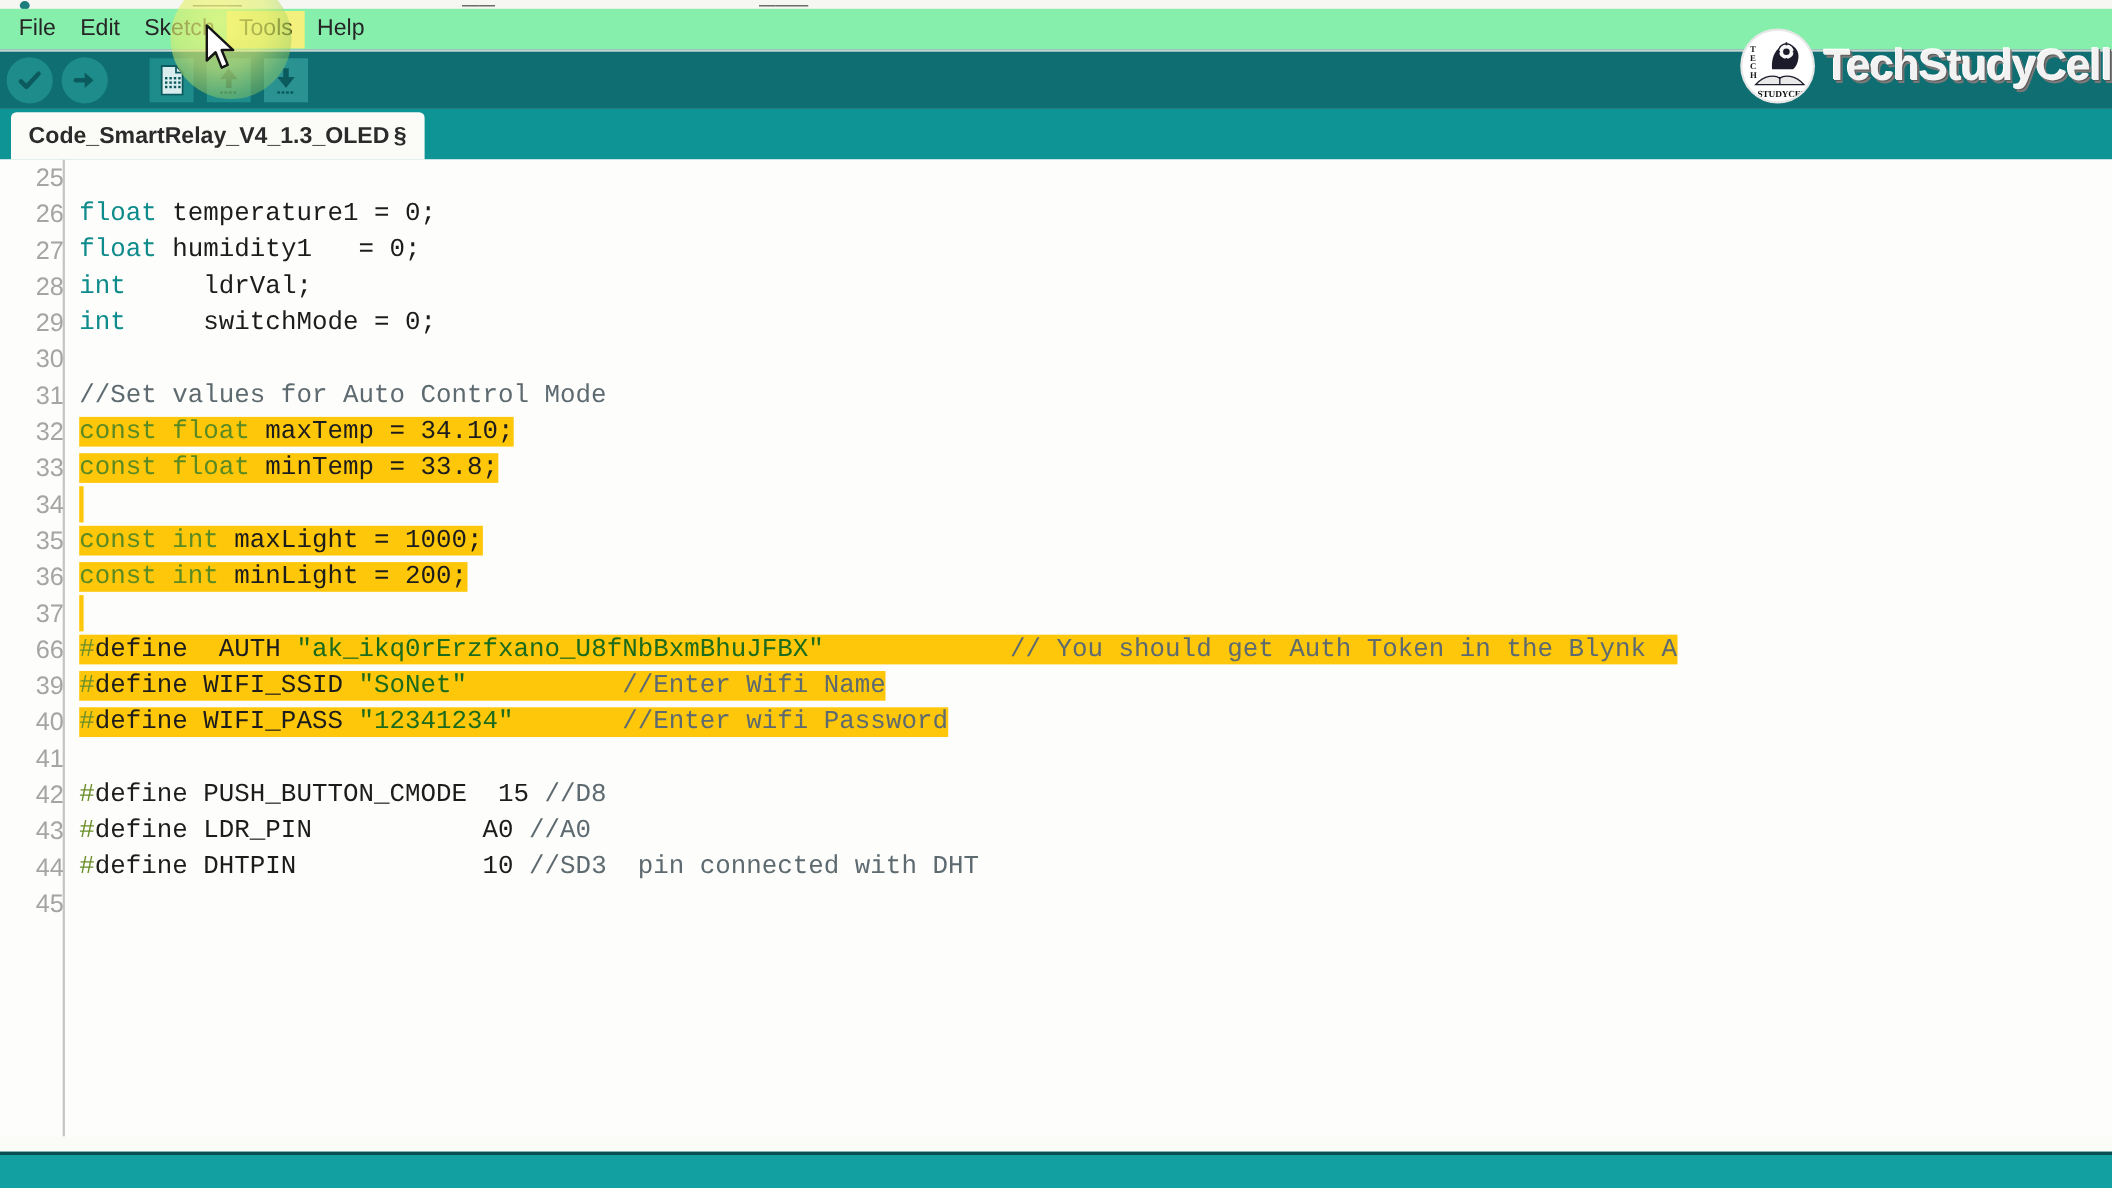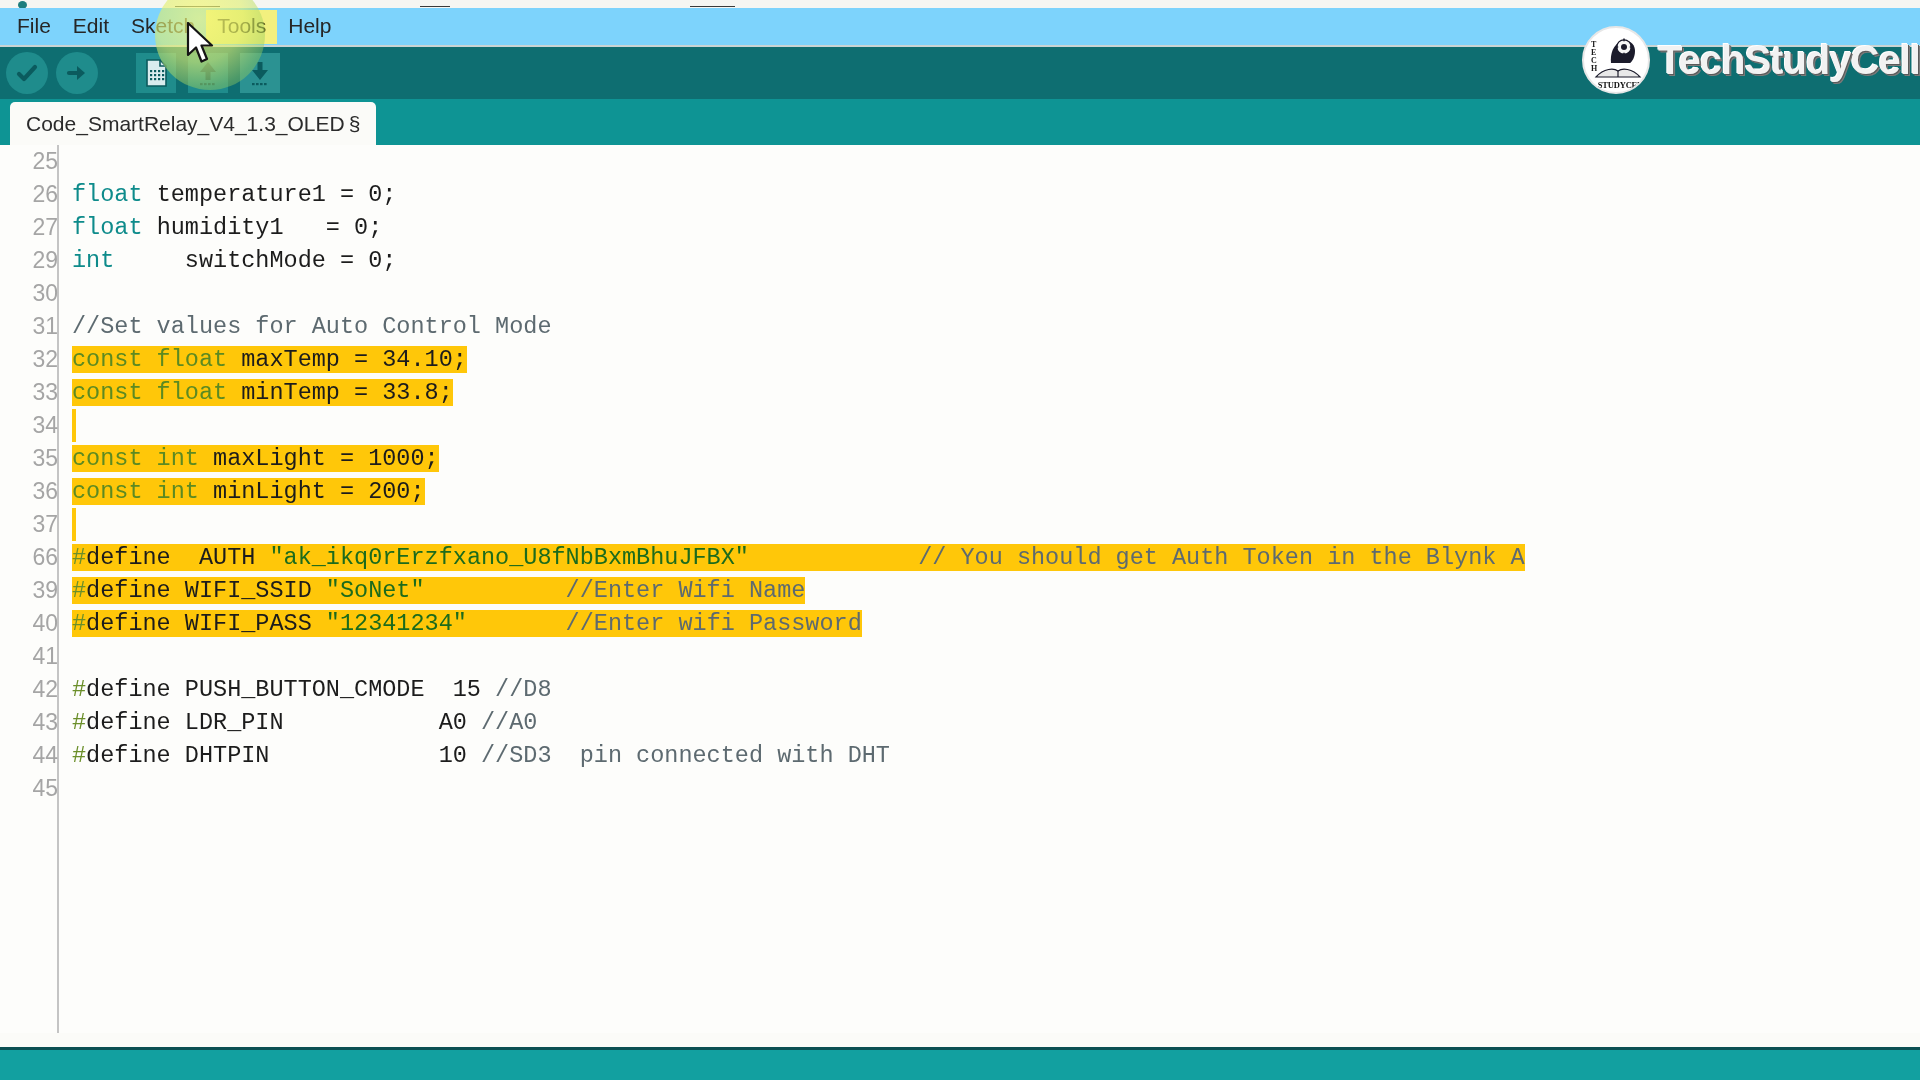--- a/index.html
+++ b/index.html
@@ -19,21 +19,21 @@
     line-height:10px; overflow:hidden; height:10px;
   }
   #cut-row .dot {
     position:absolute; bottom:1px; width:9px; height:8px;
     background:#1c7d7d; border-radius:50%;
   }
 
   
   #menubar {
     position:absolute; left:0; top:8px; width:1920px; height:37px;
-    background:#7dd3fc;
+    background:#86efac;
     display:flex; align-items:center; padding-left:6px;
   }
   .menu-item {
     font-size:21px; color:#262626; padding:4px 11px 6px 11px;
     font-family:"Liberation Sans", sans-serif; position:relative;
     white-space:nowrap;
   }
   .menu-item.hl {
     background:#f3f07e; color:#4d4a12;
   }
@@ -102,21 +102,21 @@
 
   
   #tabstrip {
     position:absolute; left:0; top:99px; width:1920px; height:46px;
     background:#0e9494;
   }
   #tab {
     position:absolute; left:10px; top:3px; height:43px; min-width:333px;
     background:#fbfbf8;
     border-top-left-radius:5px; border-top-right-radius:5px;
-    display:flex; align-items:center; padding:0 16px;
+    display:flex; align-items:center; padding:0 16px;font-weight:bold;
   }
   #tab-label {
     font-size:21px; color:#2b2b2b; white-space:nowrap;
     font-family:"Liberation Sans", sans-serif;
   }
   #tab-mod { font-size:21px; color:#2b2b2b; margin-left:4px; }
 
   
   #editor {
     position:absolute; left:0; top:145px; width:1920px; height:902px;
@@ -318,20 +318,24 @@
         </div>
         <div class="code-row">
           <div class="ln">26</div>
           <div class="code"><span class="seg kw">float </span><span class="seg num">temperature1 = 0;</span></div>
         </div>
         <div class="code-row">
           <div class="ln">27</div>
           <div class="code"><span class="seg kw">float </span><span class="seg num">humidity1   = 0;</span></div>
         </div>
         <div class="code-row">
+          <div class="ln">28</div>
+          <div class="code"><span class="seg kw">int </span><span class="seg num">    ldrVal;</span></div>
+        </div>
+        <div class="code-row">
           <div class="ln">29</div>
           <div class="code"><span class="seg kw">int </span><span class="seg num">    switchMode = 0;</span></div>
         </div>
         <div class="code-row">
           <div class="ln">30</div>
           <div class="code"></div>
         </div>
         <div class="code-row">
           <div class="ln">31</div>
           <div class="code"><span class="seg cmt">//Set values for Auto Control Mode</span></div>

